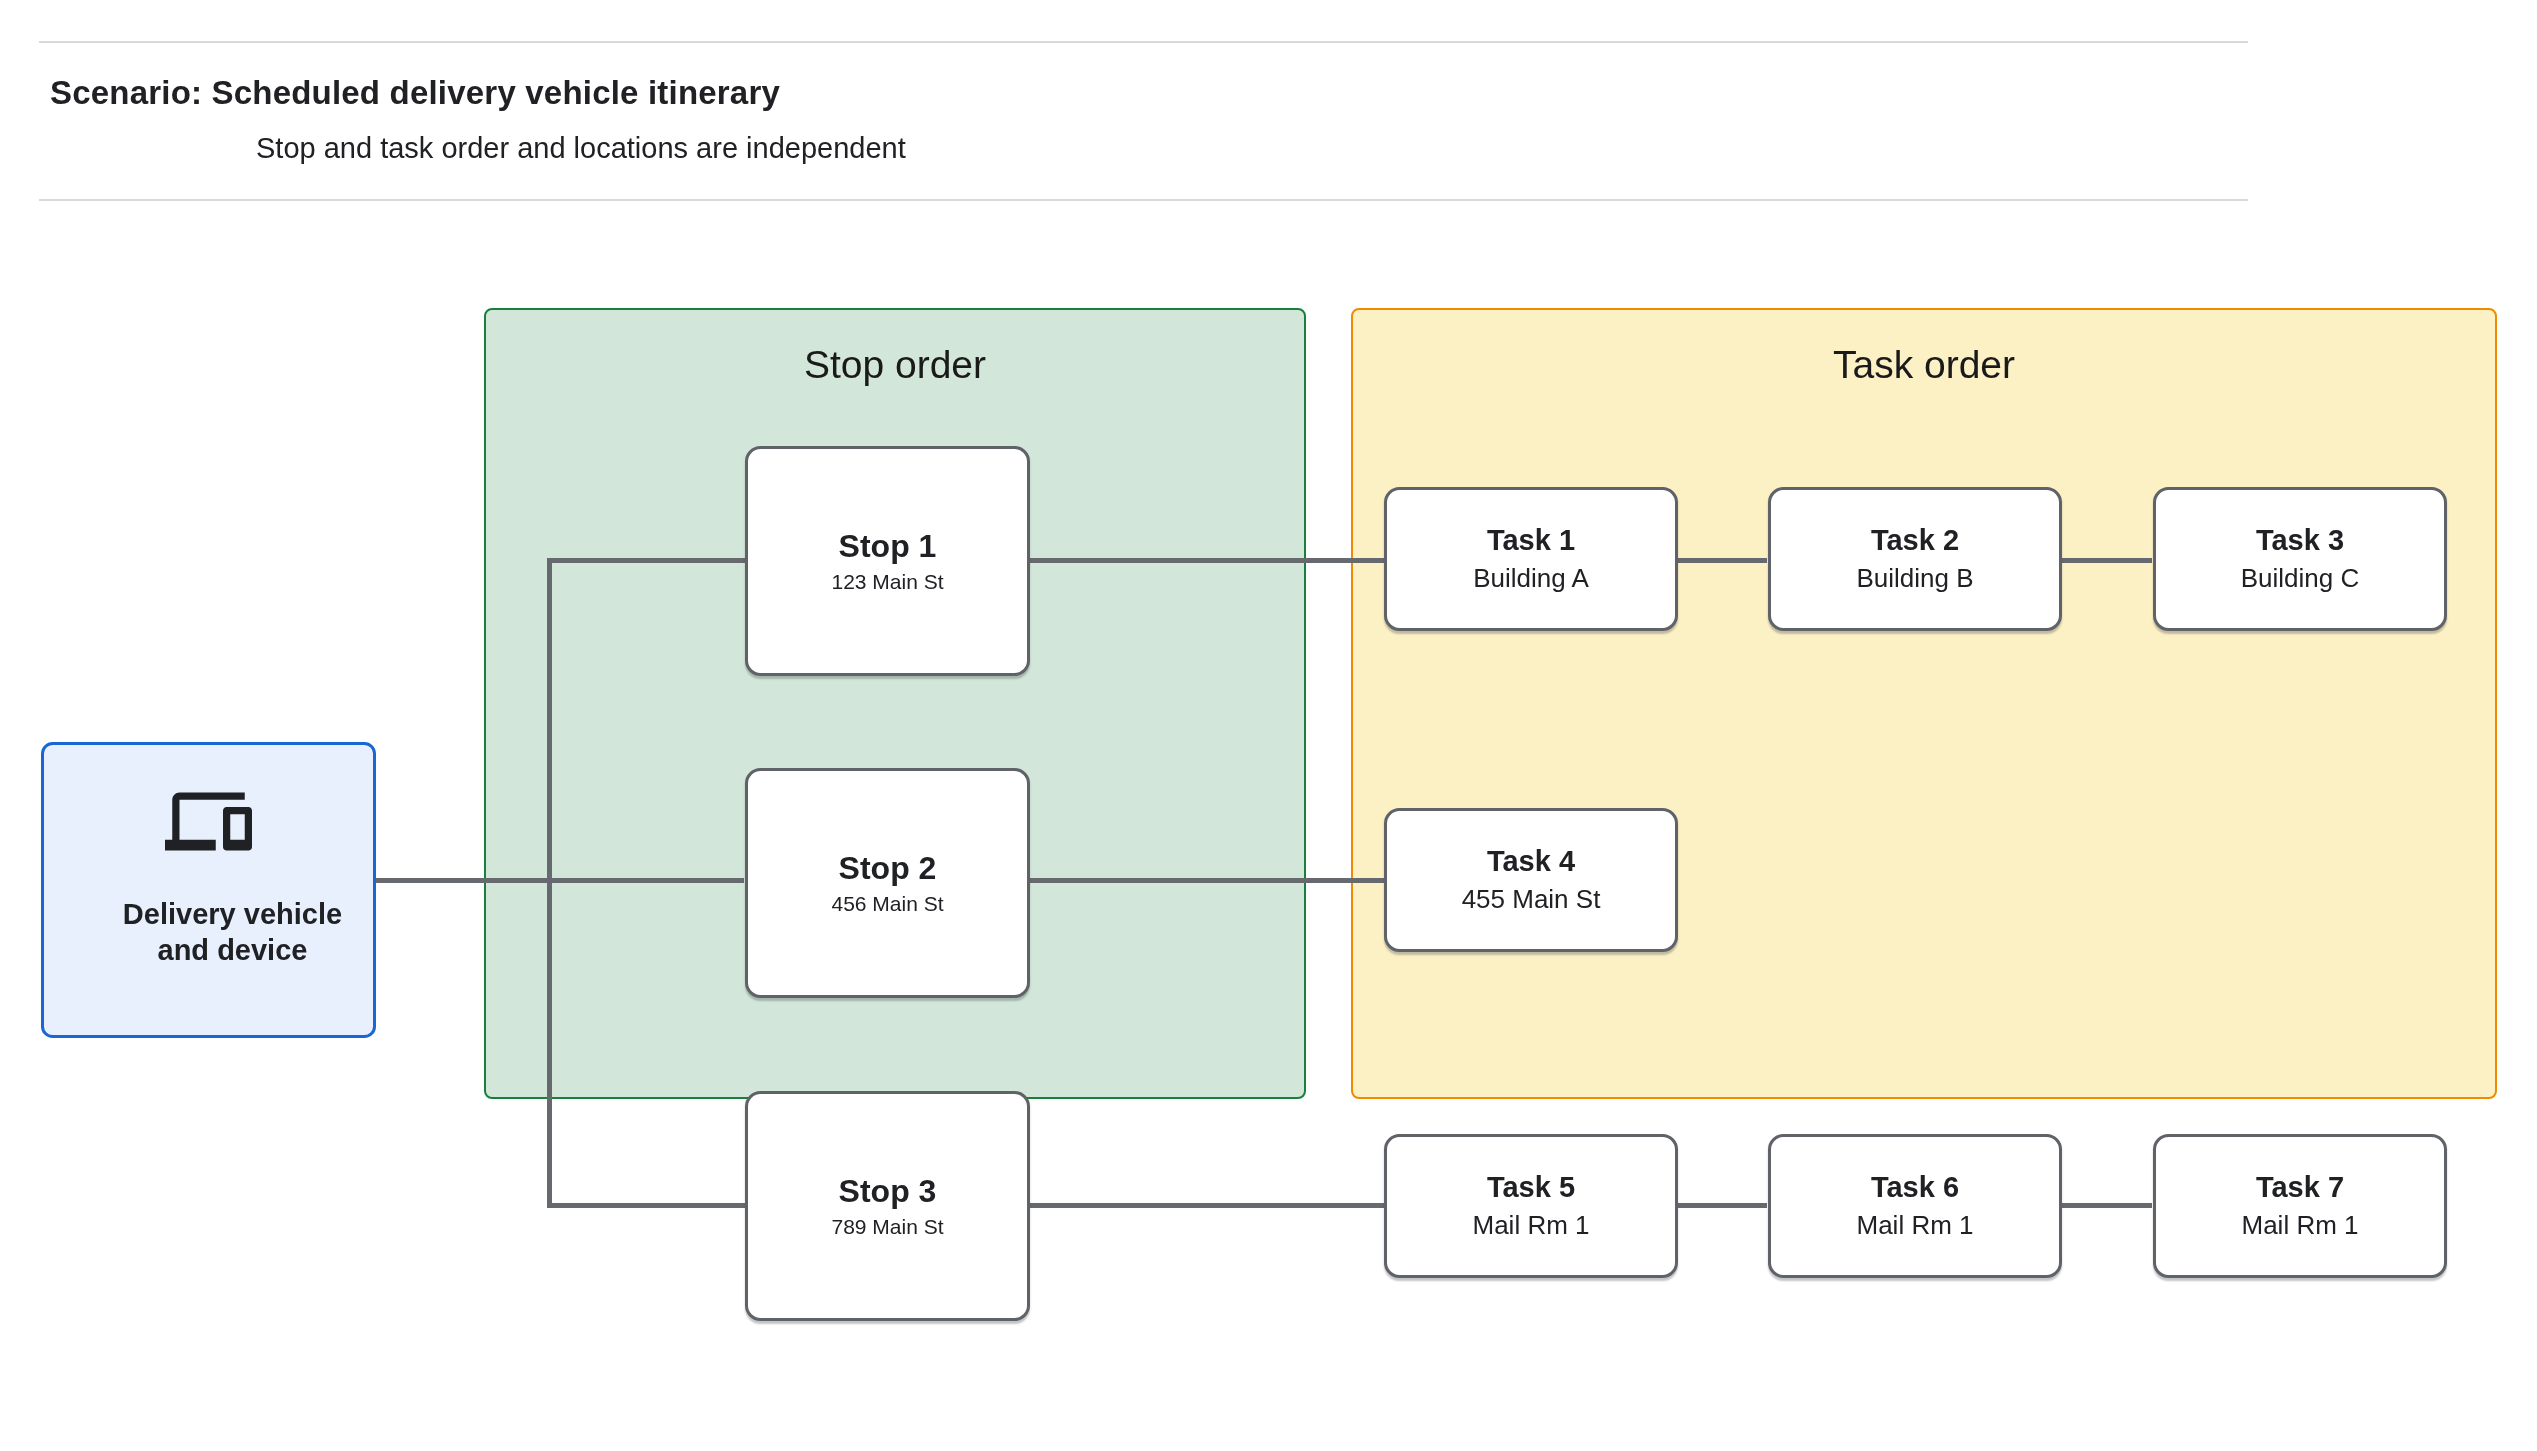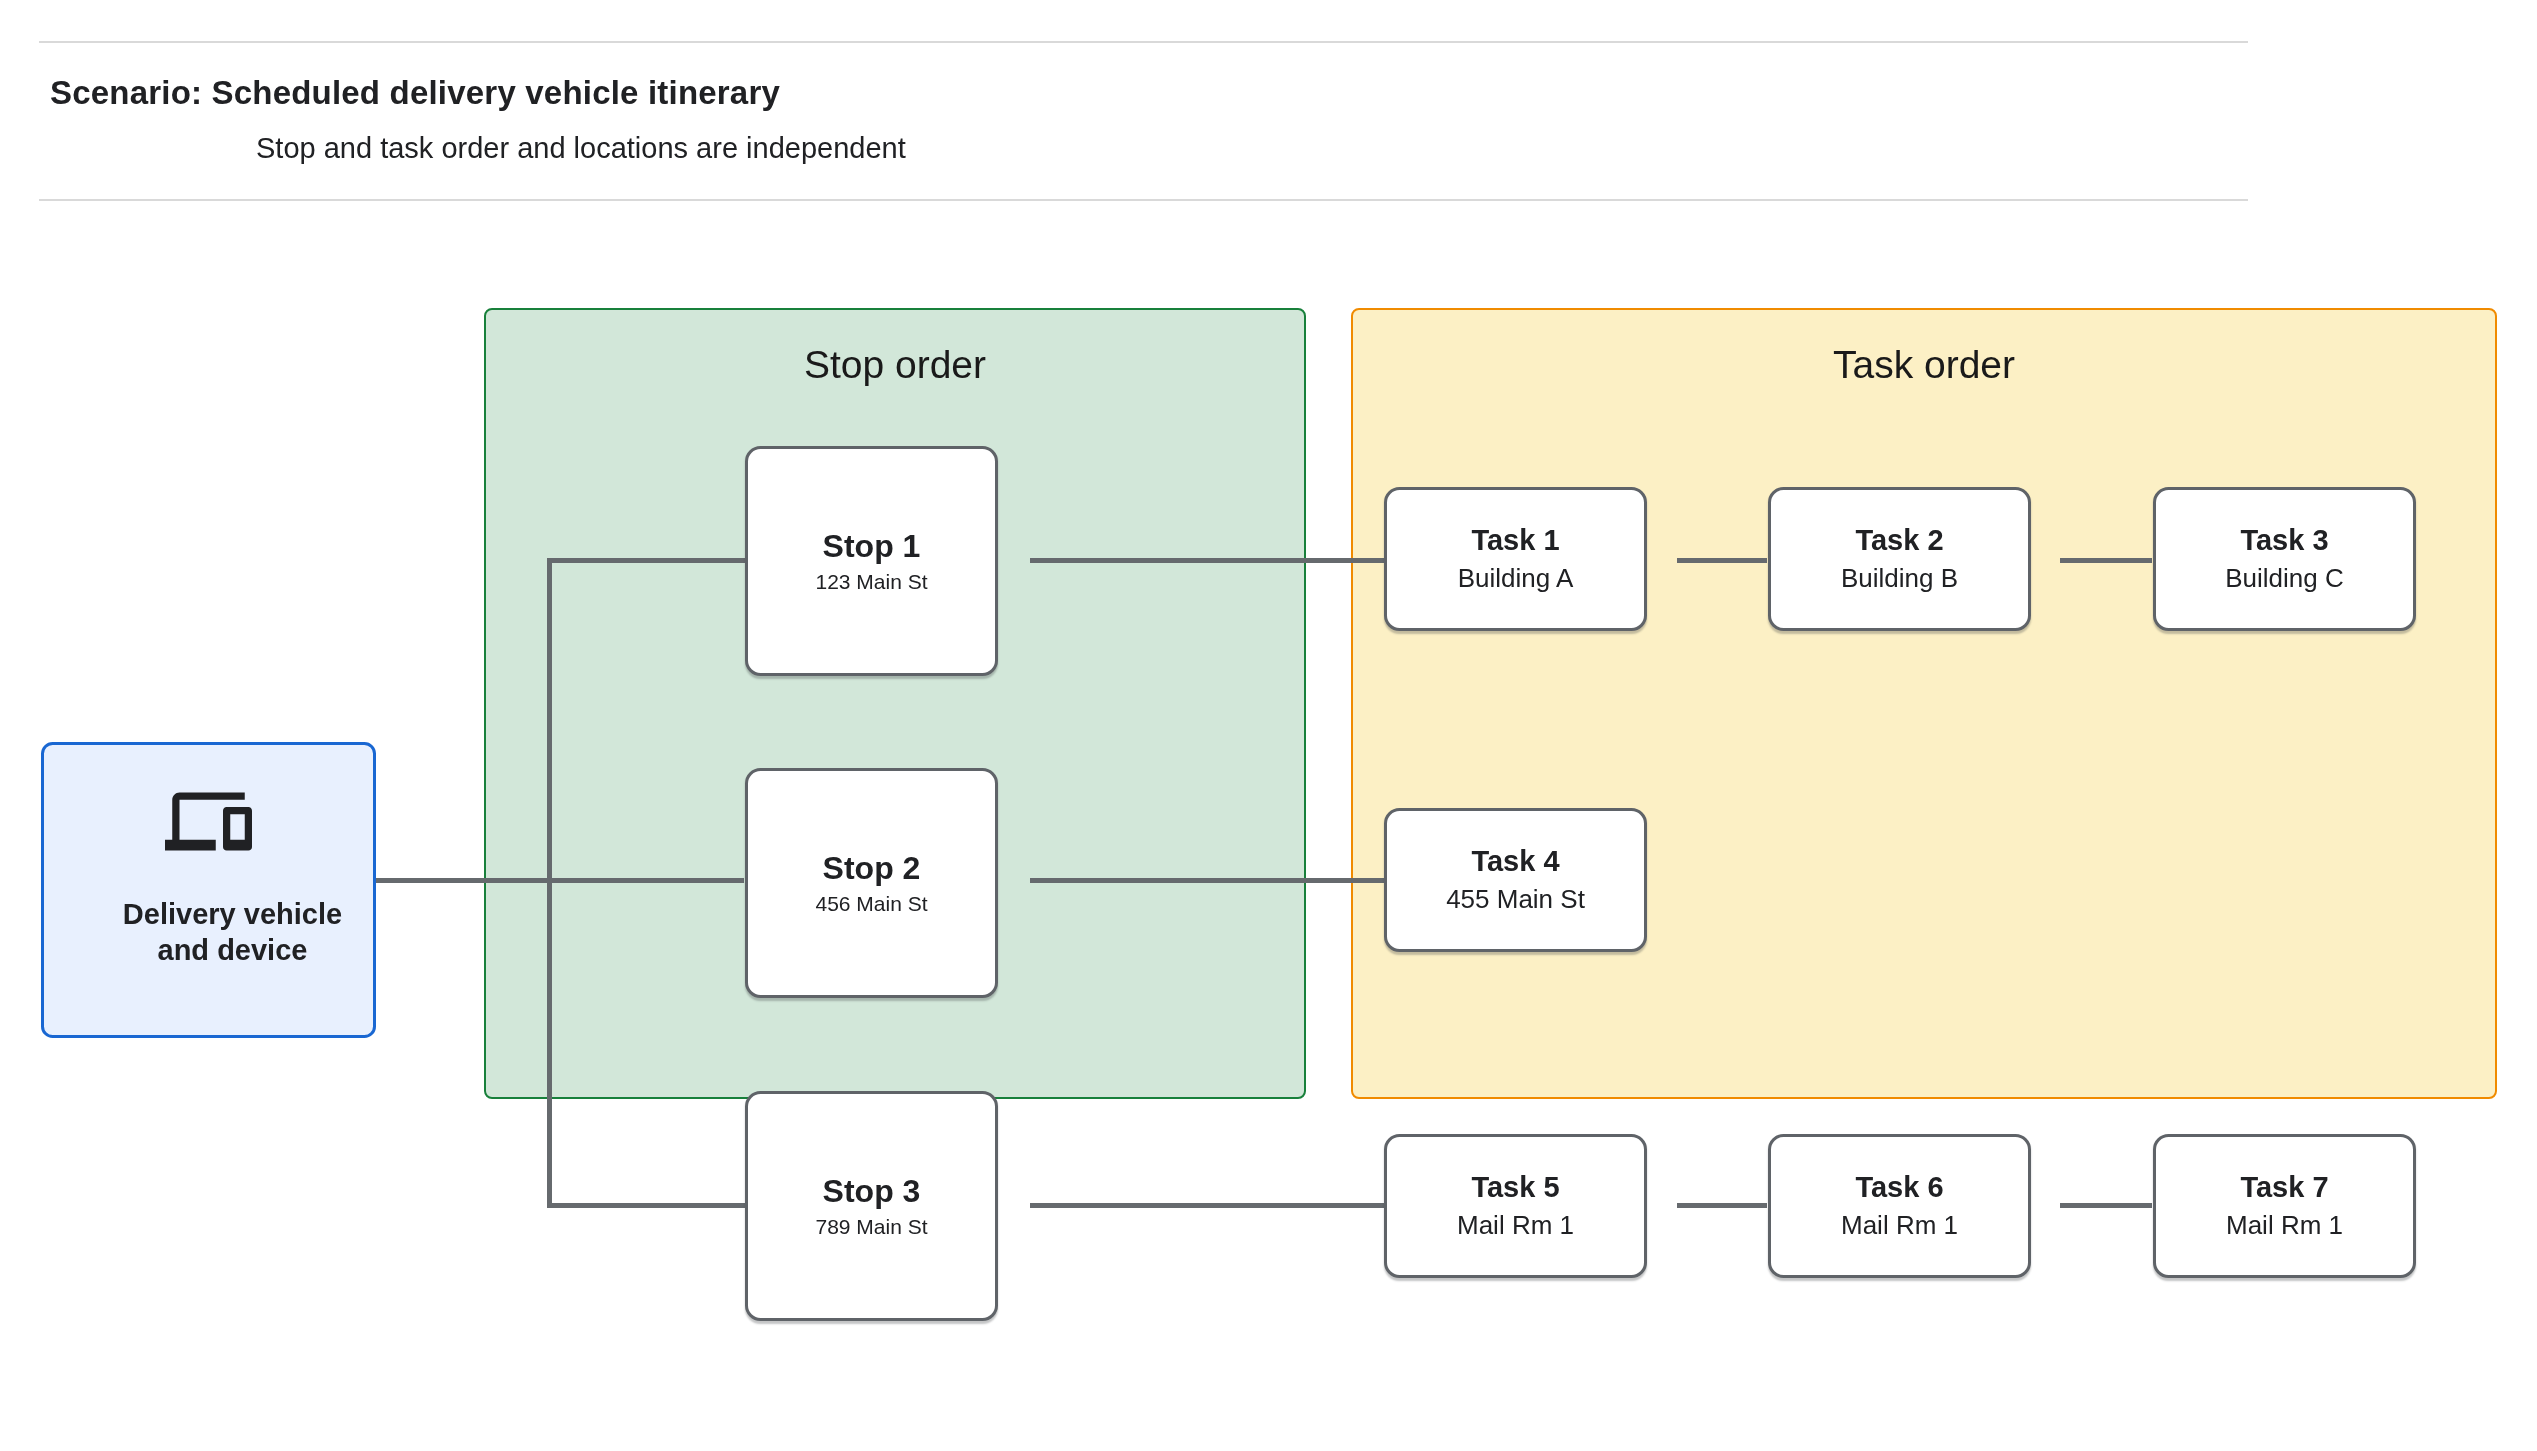--- a/index.html
+++ b/index.html
@@ -32,22 +32,22 @@
   .section-title{margin-top:33px;text-align:center;font-size:39px;color:#1a1a1a;}
 
   .vehicle{position:absolute;left:41px;top:742px;width:335px;height:296px;background:var(--vehicle-fill);
     border:3.9px solid var(--vehicle-border);border-radius:11.6px;display:flex;flex-direction:column;
     align-items:center;justify-content:flex-start;padding-top:33px;z-index:3;}
   .vehicle-label{margin-top:31px;text-align:center;font-size:29px;font-weight:bold;line-height:1.25;margin-left:48px;}
 
   .node{position:absolute;background:#ffffff;border:3.9px solid var(--node-border);border-radius:15.5px;
     display:flex;flex-direction:column;align-items:center;justify-content:center;gap:5.8px;z-index:3;
     box-shadow:0 2.9px 1.9px rgba(60,64,67,.30);}
-  .node.stop-node{width:253px;height:230px;left:745px;}
-  .node.task-node{width:263px;height:144px;}
+  .node.stop-node{width:285px;height:230px;left:745px;}
+  .node.task-node{width:294px;height:144px;}
   .stop-node .node-title{font-size:32px;font-weight:bold;}
   .stop-node .node-sub{font-size:21px;}
   .task-node .node-title{font-size:29px;font-weight:bold;}
   .task-node .node-sub{font-size:26px;}
 
   .hline,.vline{position:absolute;background:var(--connector);z-index:2;}
   .hline{height:4.8px;}
   .vline{width:4.8px;}
 
   .devices-icon svg{display:block;}

